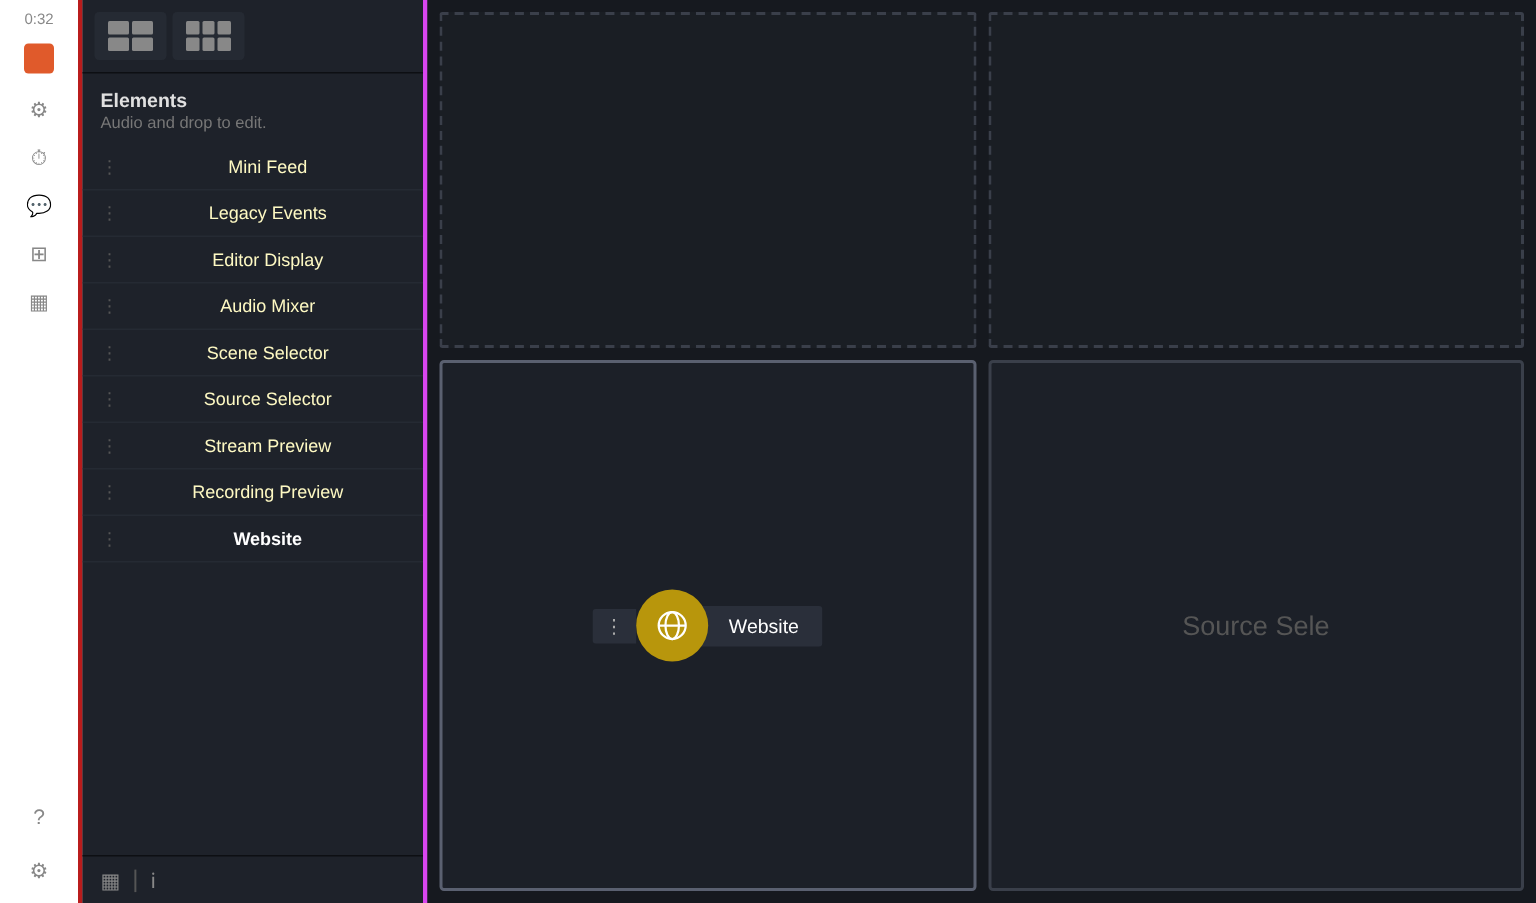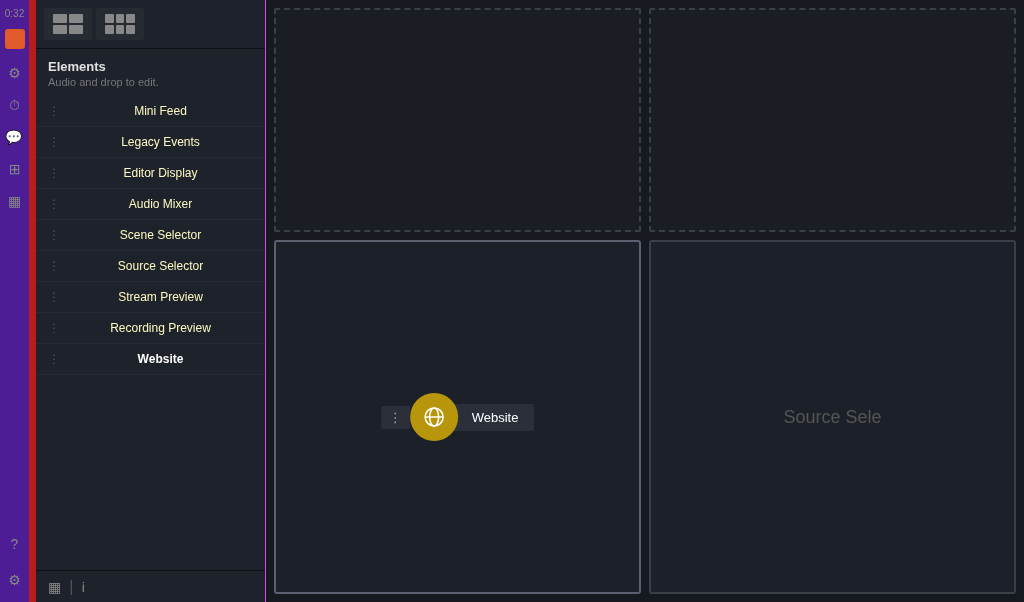--- a/index.html
+++ b/index.html
@@ -8,28 +8,28 @@
       height: 602px;
       background: #1a1e24;
       font-family: 'Segoe UI', Arial, sans-serif;
       color: #c8c8c8;
       overflow: hidden;
       display: flex;
     }
 
     
     .left-icons {
-      width: 36px;
-      background: #4c1d95;
+      width: 55px;
+      background: #ffffff;
       display: flex;
       flex-direction: column;
       align-items: center;
       padding-top: 8px;
       gap: 4px;
-      border-right: 7px solid #b91c1c;
+      border-right: 3px solid #b91c1c;
       flex-shrink: 0;
     }
 
     .time-display {
       font-size: 10px;
       color: #888;
       margin-bottom: 6px;
     }
 
     .record-btn {
@@ -57,21 +57,21 @@
     
     .main-panel {
       display: flex;
       flex: 1;
     }
 
     
     .elements-panel {
       width: 230px;
       background: #1e222a;
-      border-right: 1px solid #d946ef;
+      border-right: 3px solid #d946ef;
       flex-shrink: 0;
       display: flex;
       flex-direction: column;
     }
 
     .panel-top {
       padding: 8px;
       display: flex;
       gap: 4px;
       border-bottom: 1px solid #0d0f13;

